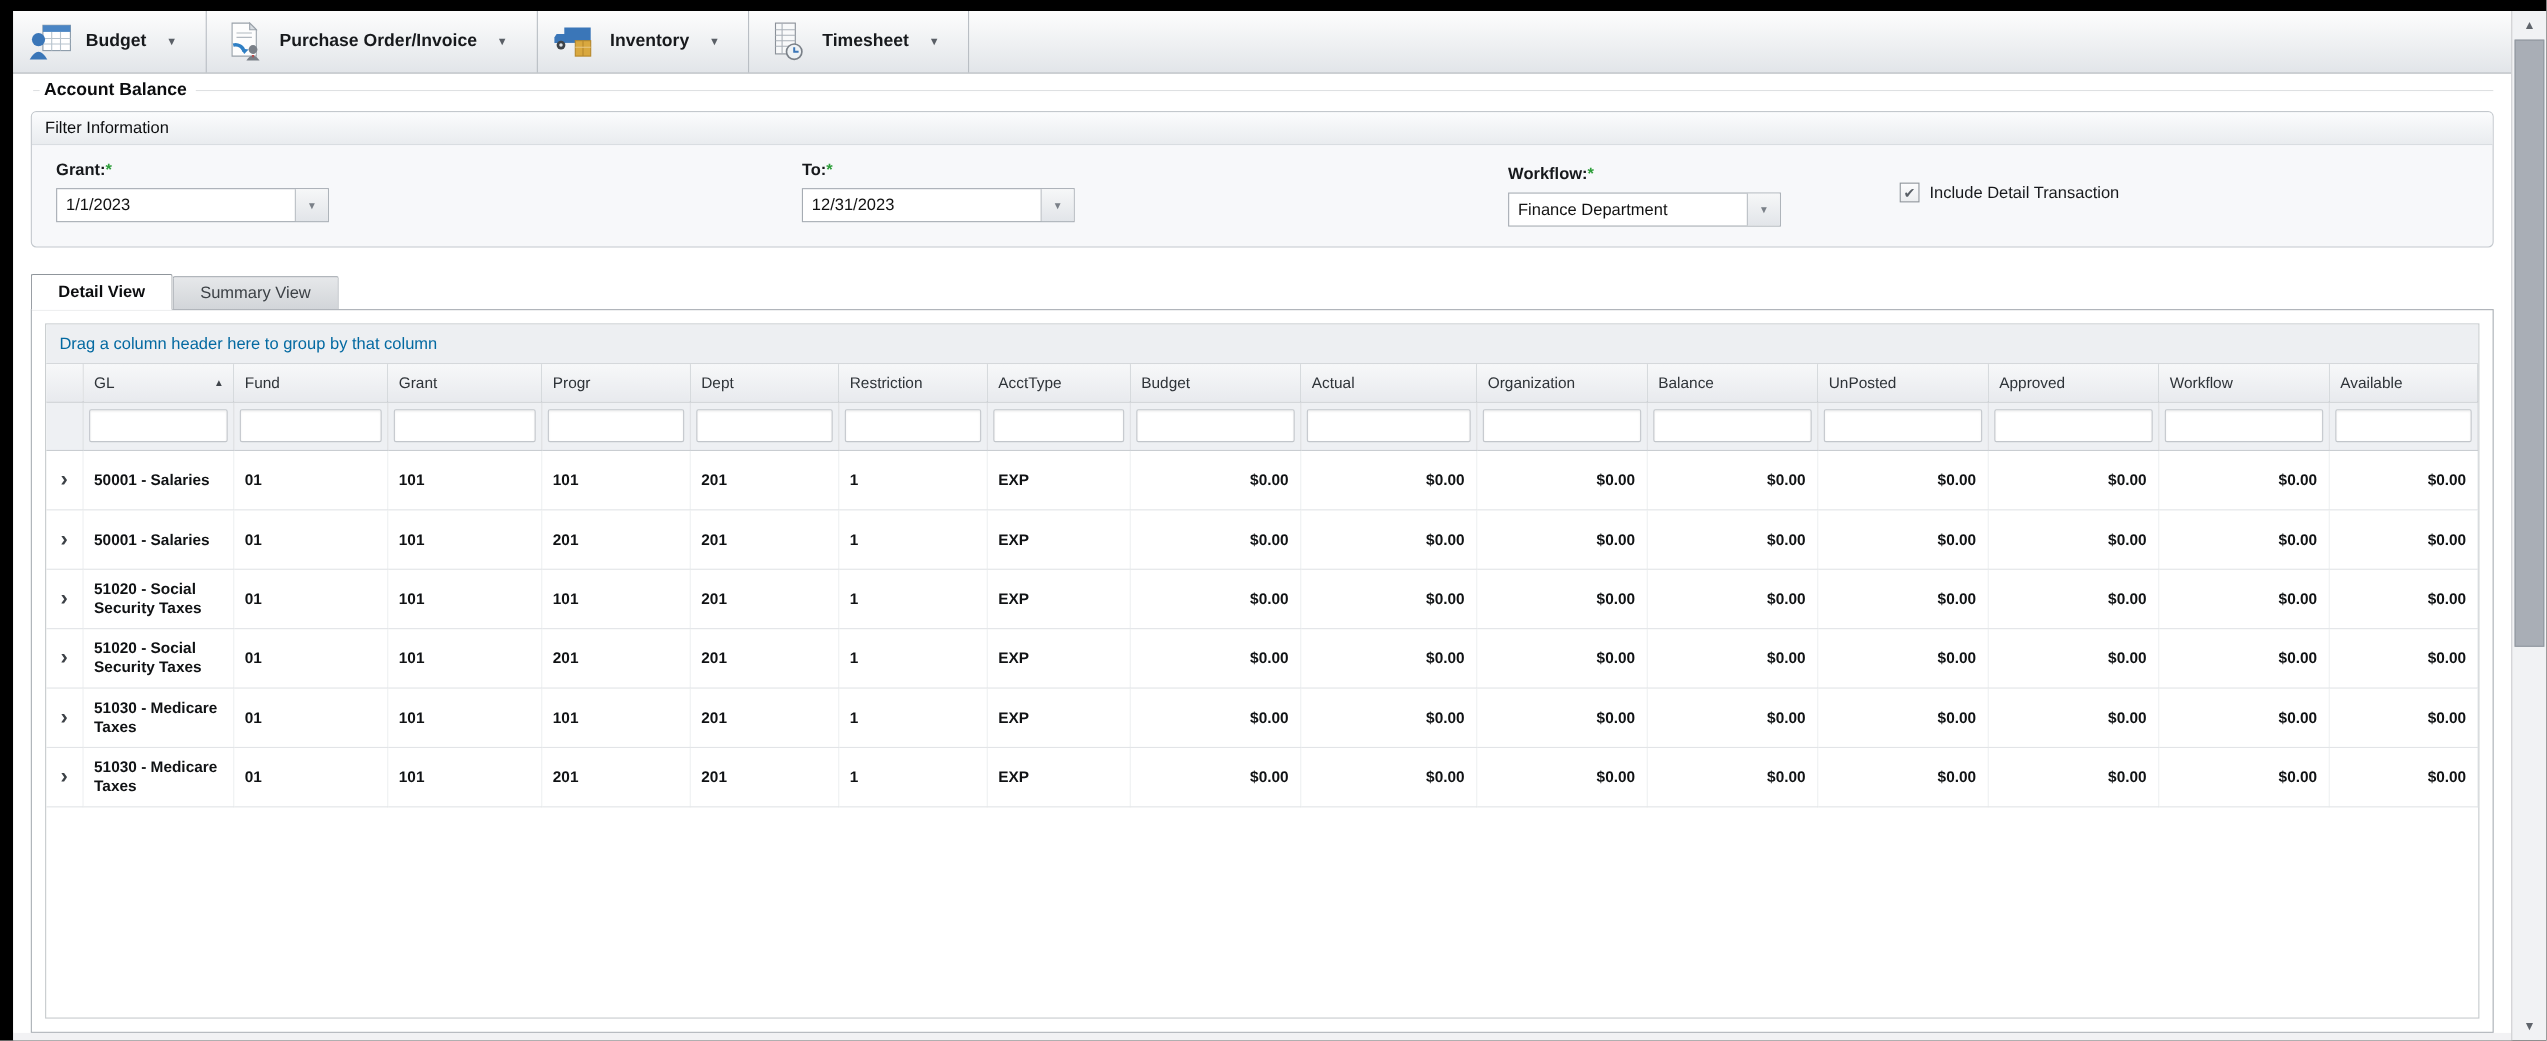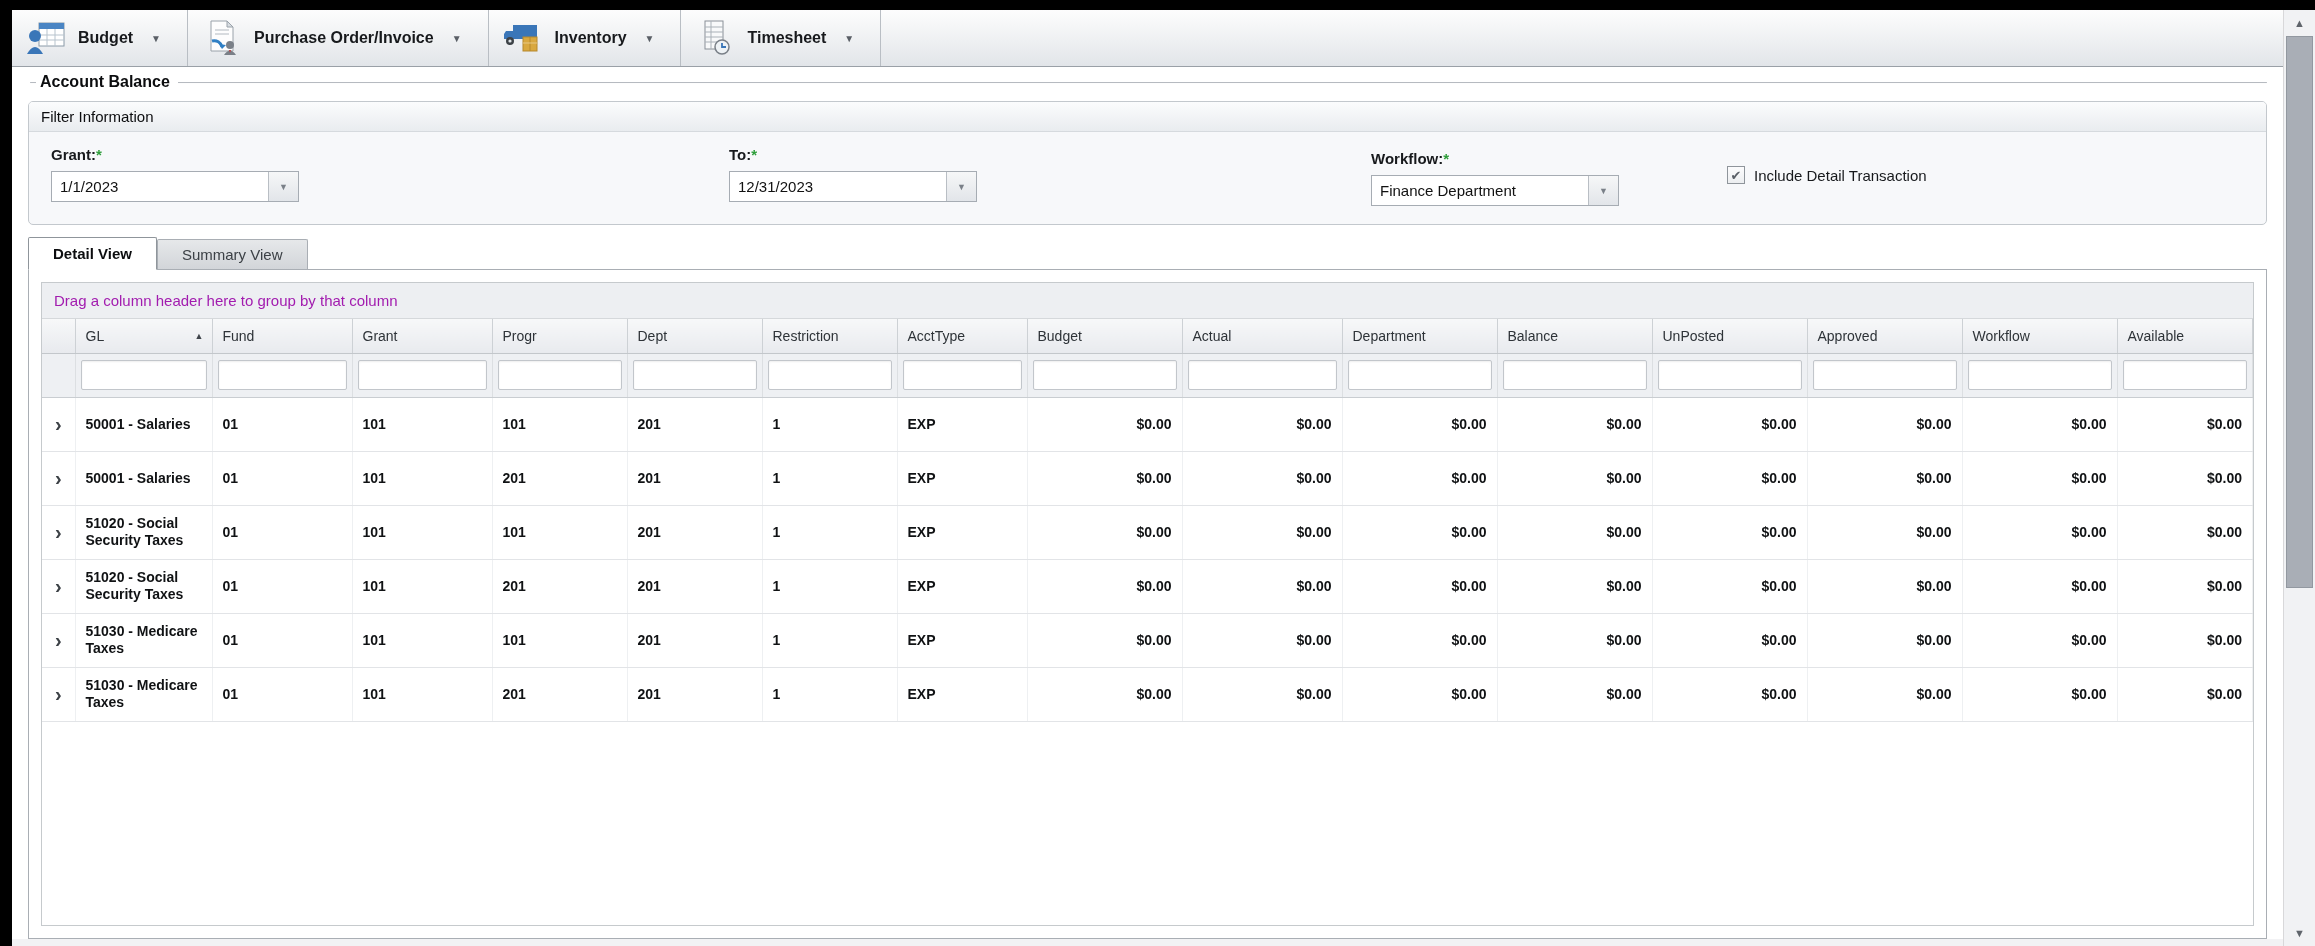--- a/index.html
+++ b/index.html
@@ -71,35 +71,35 @@
   .combo input { flex: 1; border: 0; outline: none; padding: 0 8px; font-size: 15px; font-family: "Liberation Sans", sans-serif; color: #111; background: transparent; }
   .combo-btn { width: 30px; border-left: 1px solid #b9bec4; background: linear-gradient(180deg,#f6f7f8,#e2e5e9); display: flex; align-items: center; justify-content: center; cursor: pointer; }
   .combo-btn span { font-size: 9px; color: #7a8088; }
   .chk-wrap { position: absolute; left: 1698px; top: 34px; display: flex; align-items: center; gap: 9px; }
   .chk-box { width: 18px; height: 18px; border: 1px solid #8f959b; background: linear-gradient(180deg,#fcfcfd,#eceef0); display: flex; align-items: center; justify-content: center; cursor: pointer; }
   .chk-mark { font-size: 13px; color: #595f66; line-height: 1; }
   .chk-label { font-size: 15px; color: #17191c; }
 
   
   .tabs { display: flex; align-items: flex-end; margin-top: 12px; flex: none; position: relative; z-index: 2; padding-left: 2px; }
-  .tab { padding: 7px 24px; font-size: 15px; cursor: pointer; }
+  .tab { padding: 7px 24px; font-size: 15px; cursor: pointer; margin-top: 12px; }
   .tab.active {
     background: #fff; border: 1px solid #8f959b; border-bottom: 1px solid #fff;
     margin-bottom: -1px; font-weight: bold; color: #0c0d0f; border-radius: 2px 2px 0 0;
   }
   .tab.inactive {
     background: linear-gradient(180deg,#e6e8ea,#d2d5d9); border: 1px solid #a9aeb4; border-bottom: 0;
     color: #3c4146; margin-bottom: 0; padding: 6px 24px; border-radius: 2px 2px 0 0;
   }
 
   .tab-panel { border: 1px solid #a9aeb4; background: #fff; flex: 1 1 auto; padding: 12px; overflow: hidden; margin: 0 2px 0 2px; }
   .grid-box { border: 1px solid #c6cacd; height: 100%; overflow: hidden; }
   .group-bar {
     background: #edeff2; border-bottom: 1px solid #d5d8db; padding: 9px 12px;
-    font-size: 15px; color: #a21caf;
+    font-size: 15px; color: #0369a1;
   }
 
   
   table.grid { border-collapse: collapse; width: 100%; table-layout: fixed; }
   .grid th {
     height: 34px; text-align: left; font-weight: normal; font-size: 14px; color: #2e3338;
     background: linear-gradient(180deg,#f7f8f9,#e8eaee);
     border-right: 1px solid #cdd1d5; border-bottom: 1px solid #c3c7cb;
     padding: 0 6px 0 10px; position: relative; cursor: pointer; white-space: nowrap; overflow: hidden;
   }
@@ -285,21 +285,21 @@
               <th class="expand-th"></th>
               <th><span>GL</span><span class="sort">▲</span></th>
               <th><span>Fund</span></th>
               <th><span>Grant</span></th>
               <th><span>Progr</span></th>
               <th><span>Dept</span></th>
               <th><span>Restriction</span></th>
               <th><span>AcctType</span></th>
               <th><span>Budget</span></th>
               <th><span>Actual</span></th>
-              <th><span>Department</span></th>
+              <th><span>Organization</span></th>
               <th><span>Balance</span></th>
               <th><span>UnPosted</span></th>
               <th><span>Approved</span></th>
               <th><span>Workflow</span></th>
               <th><span>Available</span></th>
             </tr>
             <tr>
               <td class="ftd"></td>
               <td class="ftd"><input class="fin" style=""></td>
               <td class="ftd"><input class="fin" style=""></td>

